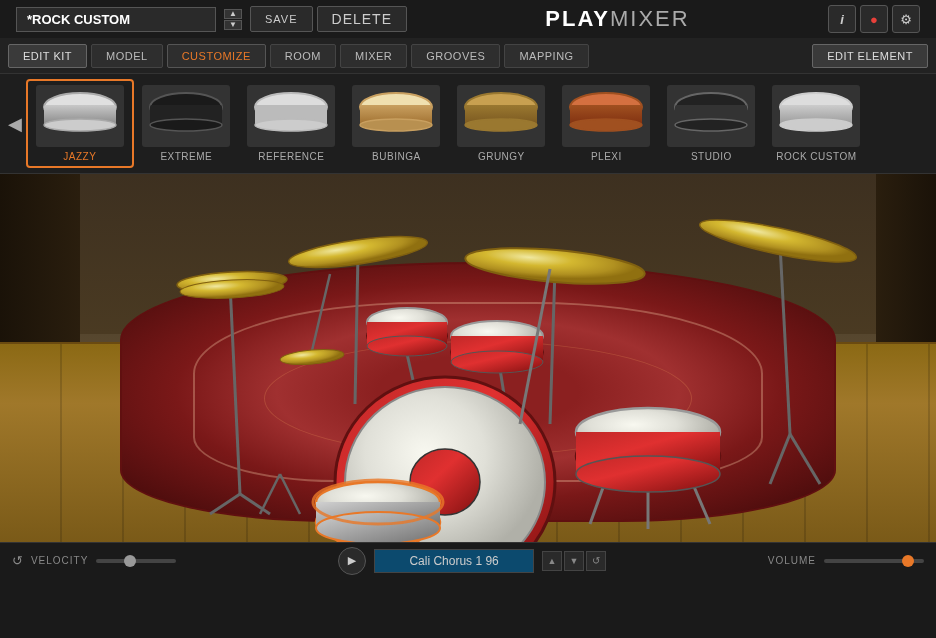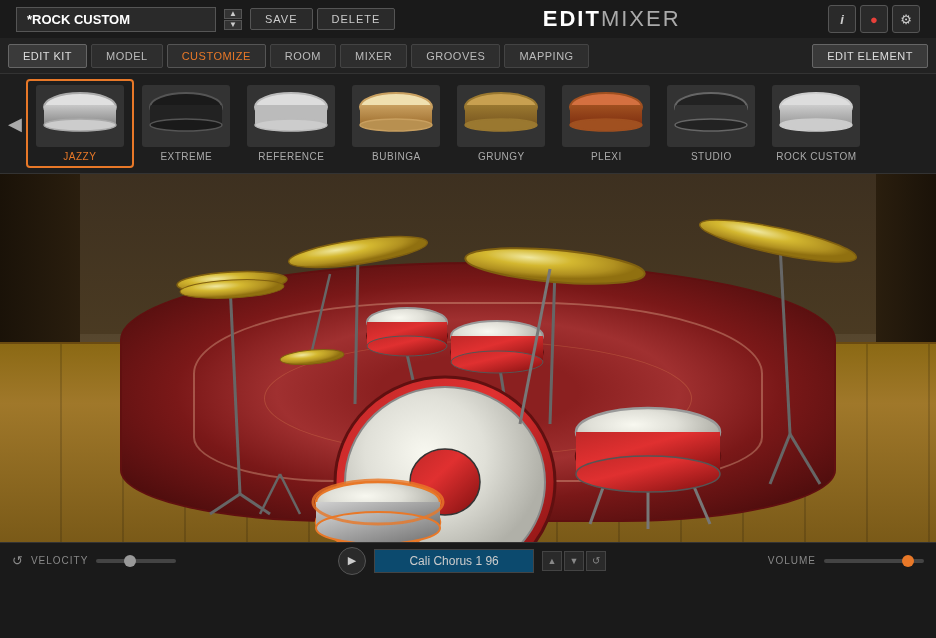--- a/index.html
+++ b/index.html
@@ -359,25 +359,25 @@
 <body>
 
 <div class="top-bar">
   <div class="preset-name">*ROCK CUSTOM</div>
   <div class="top-arrows">
     <button>▲</button>
     <button>▼</button>
   </div>
   <div class="save-delete">
     <button class="nav-btn" style="font-size:11px;padding:4px 14px;">SAVE</button>
-    <button class="nav-btn" style="font-size:11px;padding:4px 14px;">DELETE</button>
+    <button class="nav-btn" style="font-size:14px;padding:4px 14px;">DELETE</button>
   </div>
   <div class="spacer"></div>
   <div class="app-title">
-    <span>EDIT</span><span style="font-weight:300;color:#aaa;">MIXER</span>
+    <span>PLAY</span><span style="font-weight:300;color:#aaa;">MIXER</span>
   </div>
   <div class="spacer"></div>
   <div class="top-right-btns">
     <button class="icon-btn" style="font-style:italic;font-weight:bold;">i</button>
     <button class="icon-btn red">●</button>
     <button class="icon-btn">⚙</button>
   </div>
 </div>
 
 <div class="nav-bar">

